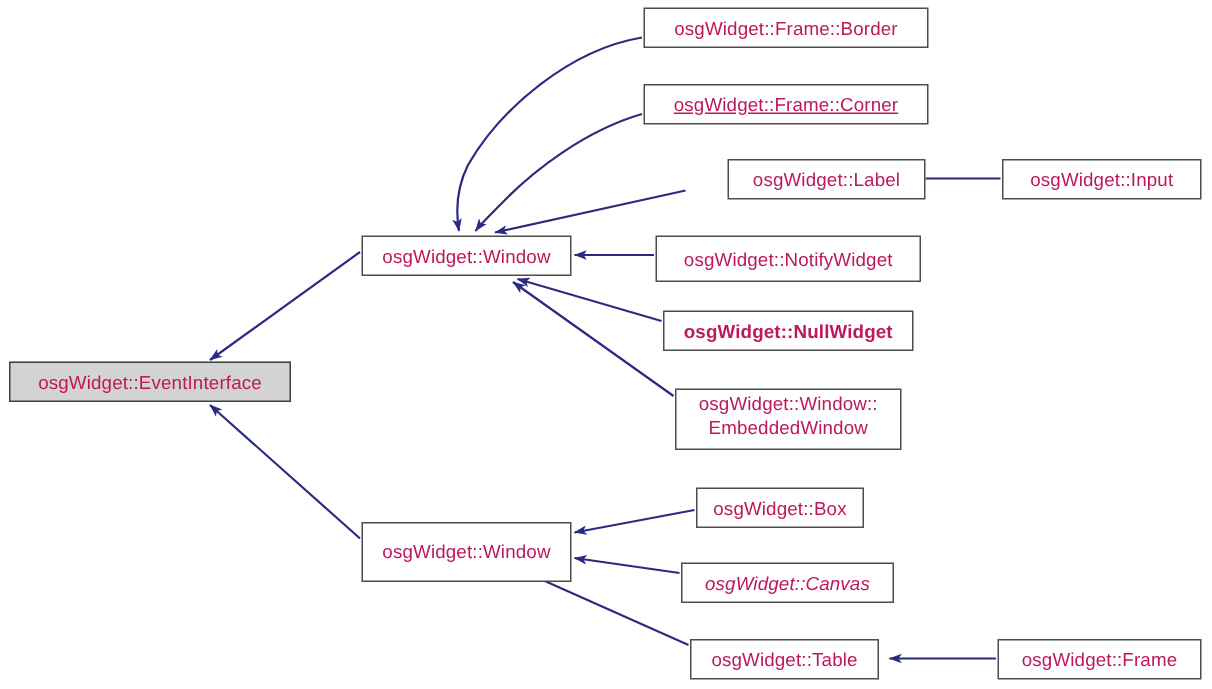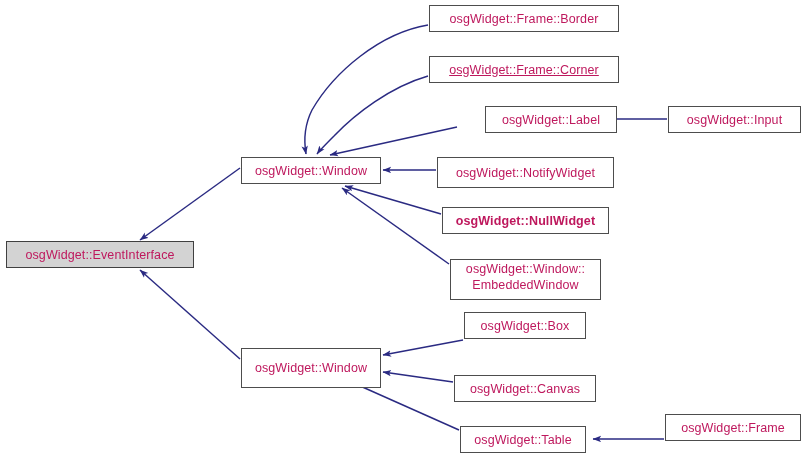--- a/index.html
+++ b/index.html
@@ -80,18 +80,18 @@
       <div class="node" style="left: 241px; top: 157px; width: 140px; height: 27px;">osgWidget::Window</div>
       <div class="node" style="left: 429px; top: 5px; width: 190px; height: 27px;">osgWidget::Frame::Border</div>
       <div class="node" style="left: 429px; top: 56px; width: 190px; height: 27px; text-decoration: underline;">osgWidget::Frame::Corner</div>
       <div class="node" style="left: 485px; top: 106px; width: 132px; height: 27px;">osgWidget::Label</div>
       <div class="node" style="left: 437px; top: 157px; width: 177px; height: 31px;">osgWidget::NotifyWidget</div>
       <div class="node" style="left: 442px; top: 207px; width: 167px; height: 27px; font-weight: bold;">osgWidget::NullWidget</div>
       <div class="node two-line" style="left: 450px; top: 259px; width: 151px; height: 41px;">osgWidget::Window::
 EmbeddedWindow</div>
       <div class="node" style="left: 668px; top: 106px; width: 133px; height: 27px; text-align: center;">osgWidget::Input</div>
       <div class="node" style="left: 241px; top: 348px; width: 140px; height: 40px;">osgWidget::Window</div>
-      <div class="node" style="left: 464px; top: 312px; width: 122px; height: 27px;">osgWidget::Box</div>
-      <div class="node" style="left: 454px; top: 375px; width: 142px; height: 27px;">osgWidget::Canvas</div>
+      <div class="node" style="left: 464px; top: 325px; width: 112px; height: 27px;">osgWidget::Box</div>
+      <div class="node" style="left: 454px; top: 375px; width: 142px; height: 27px; font-style: italic;">osgWidget::Canvas</div>
       <div class="node" style="left: 460px; top: 426px; width: 126px; height: 27px;">osgWidget::Table</div>
-      <div class="node" style="left: 665px; top: 414px; width: 136px; height: 27px;">osgWidget::Frame</div>
+      <div class="node" style="left: 665px; top: 426px; width: 136px; height: 27px;">osgWidget::Frame</div>
     </div>
 </div>
 
 </body></html>

